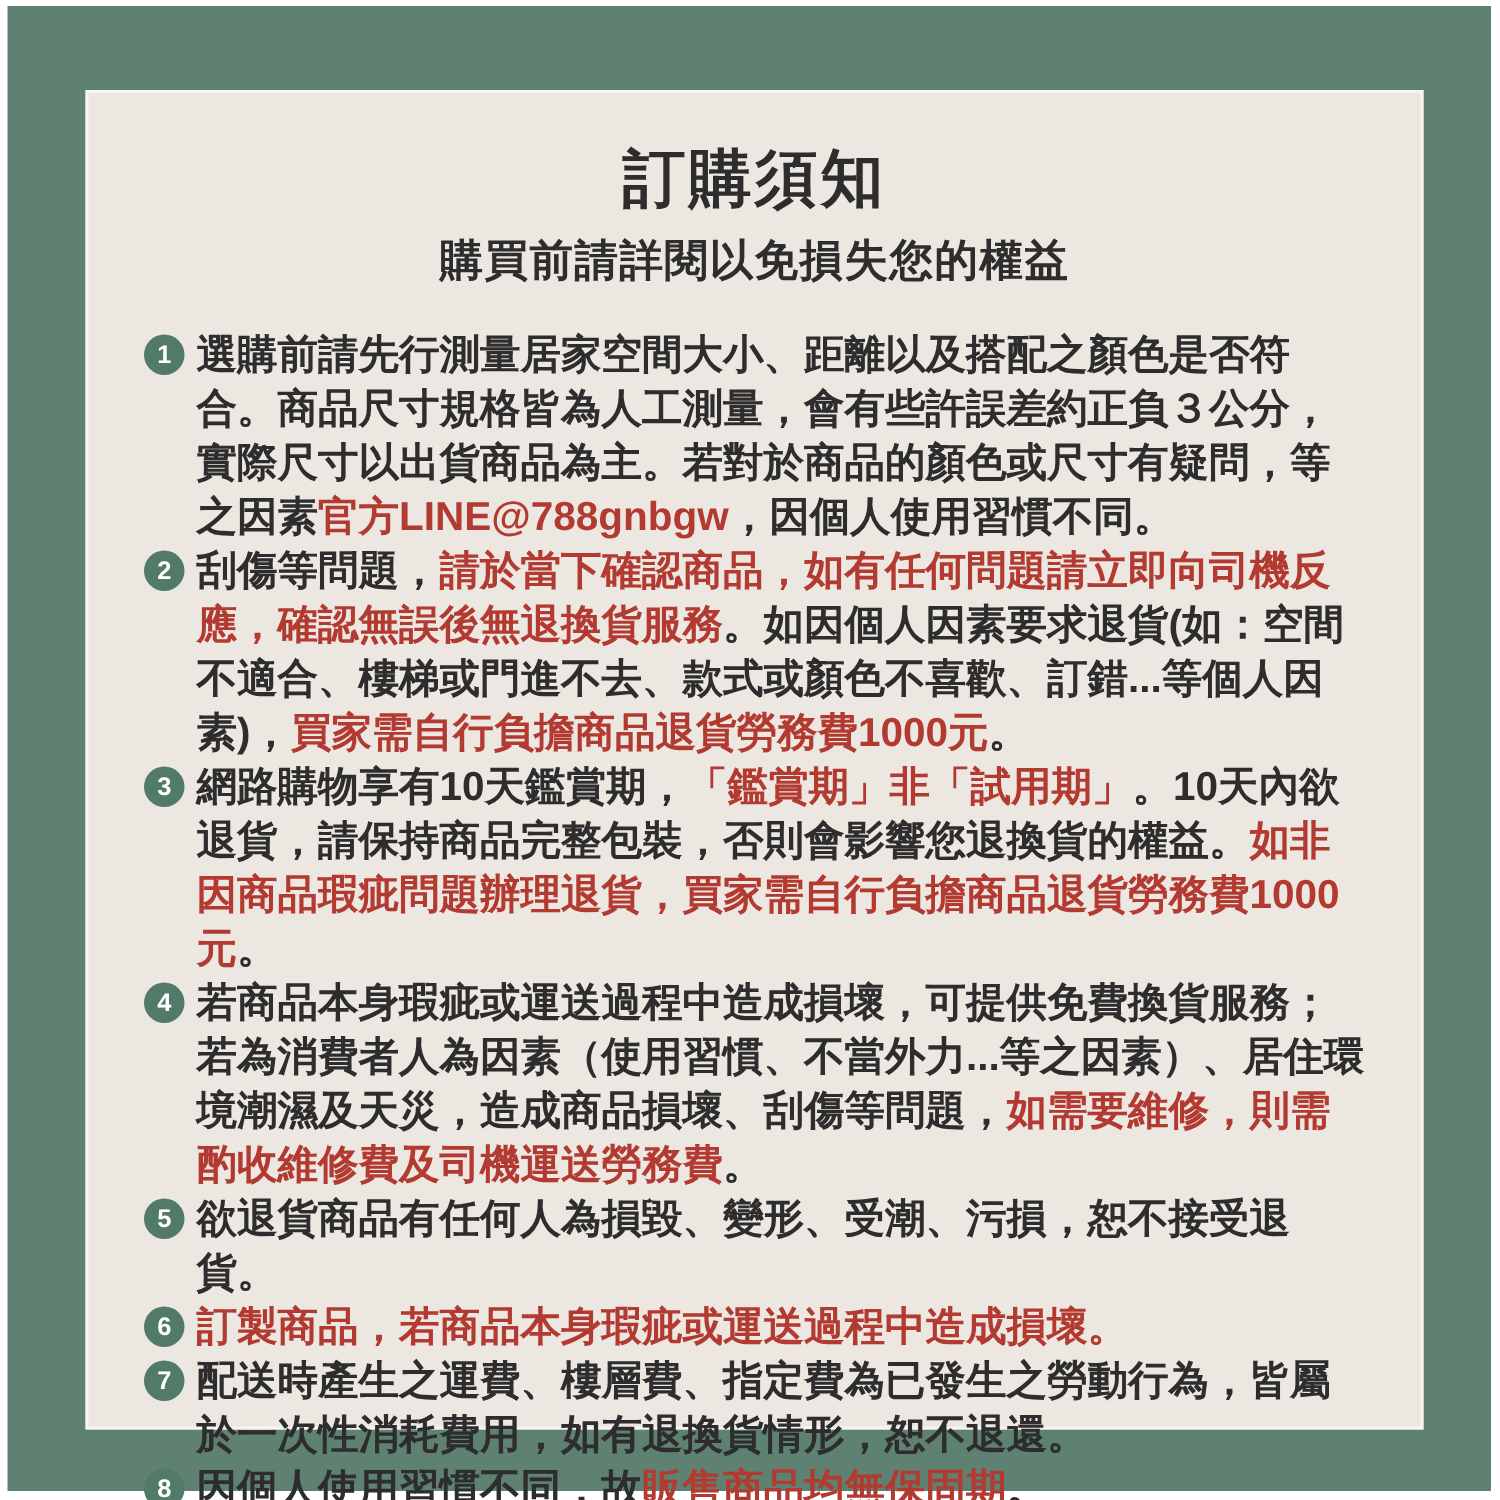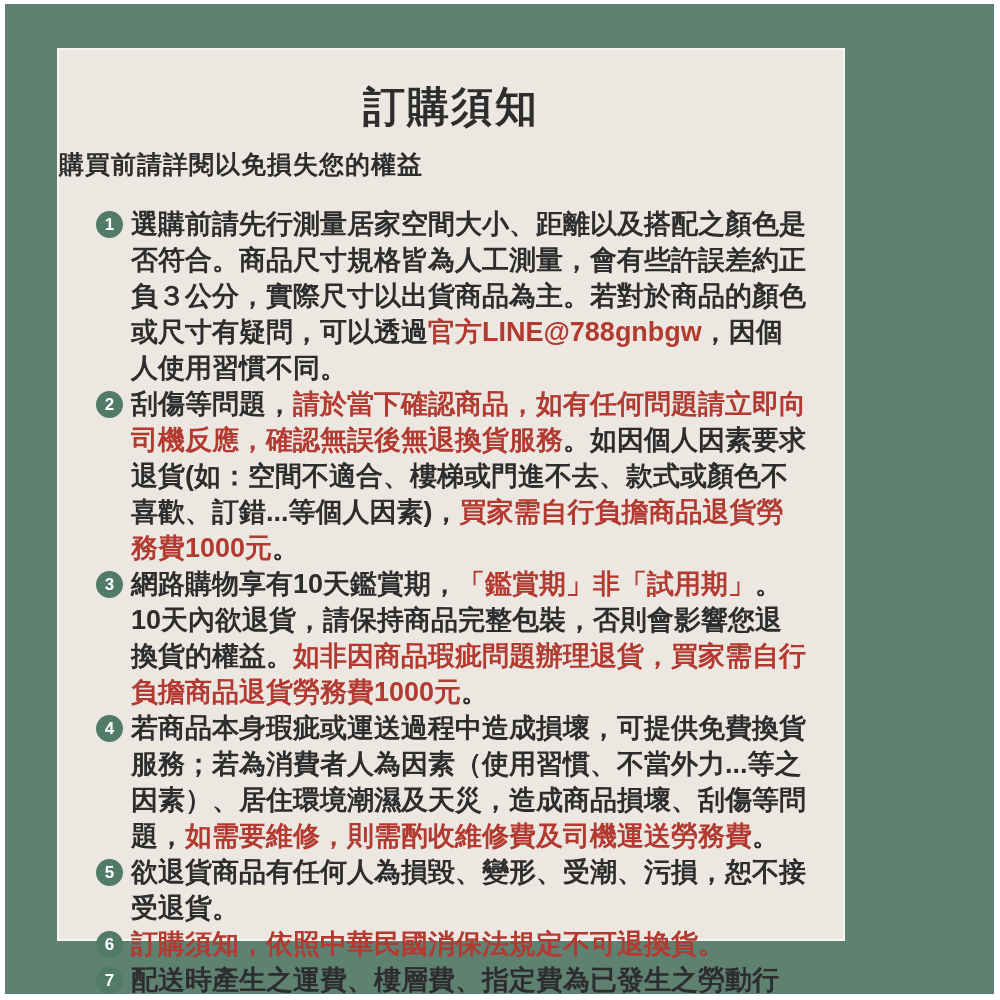--- a/index.html
+++ b/index.html
@@ -14,34 +14,34 @@
   body{
     width:1000px;height:1000px;position:relative;background:#ffffff;
     font-family:"Liberation Sans","DejaVu Sans",sans-serif;
     overflow:hidden;
   }
   .frame{
     position:absolute;left:5px;top:4px;right:6px;bottom:6px;
     background:var(--frame-green);
   }
   .panel{
-    position:absolute;left:52px;top:44px;width:788px;height:893px;
+    position:absolute;left:52px;top:56px;width:892px;height:893px;
     background:var(--panel-cream);
     border:2px solid var(--panel-edge);
     box-sizing:border-box;
   }
   .title{
     margin:31px 0 0 0;text-align:center;
     font-size:42px;line-height:52px;font-weight:800;
     letter-spacing:2px;color:var(--text-dark);
   }
   .subtitle{
-    margin:12px 0 0 0;text-align:left;
-    font-size:25px;line-height:38px;font-weight:800;
-    letter-spacing:1px;color:var(--text-dark);
+    margin:12px 0 0 0;text-align:center;
+    font-size:29px;line-height:38px;font-weight:800;
+    letter-spacing:1px;color:var(--text-dark);font-family:Liberation Mono, monospace;
   }
   .list{
     margin-top:23px;padding:0 34px 0 37px;
   }
   .notice{
     display:flex;align-items:flex-start;
   }
   .badge{
     flex:none;width:27px;height:27px;margin:5px 8px 0 0;
     border-radius:50%;background:var(--badge-green);
@@ -59,41 +59,41 @@
 </head>
 <body>
 
 <div class="frame">
   <div class="panel">
     <h1 class="title">訂購須知</h1>
     <h2 class="subtitle">購買前請詳閱以免損失您的權益</h2>
     <div class="list" id="notice-list">
         <div class="notice">
           <span class="badge">1</span>
-          <p class="ntext"><span>選購前請先行測量居家空間大小、距離以及搭配之顏色是否符合。商品尺寸規格皆為人工測量，會有些許誤差約正負３公分，實際尺寸以出貨商品為主。若對於商品的顏色或尺寸有疑問，可以透過</span><span class="red">官方LINE@788gnbgw</span><span>，因個人使用習慣不同。</span></p>
+          <p class="ntext"><span>選購前請先行測量居家空間大小、距離以及搭配之顏色是否符合。商品尺寸規格皆為人工測量，會有些許誤差約正負３公分，實際尺寸以出貨商品為主。若對於商品的顏色或尺寸有疑問，等之因素</span><span class="red">官方LINE@788gnbgw</span><span>，因個人使用習慣不同。</span></p>
         </div>
         <div class="notice">
           <span class="badge">2</span>
           <p class="ntext"><span>刮傷等問題，</span><span class="red">請於當下確認商品，如有任何問題請立即向司機反應，確認無誤後無退換貨服務</span><span>。如因個人因素要求退貨(如：空間不適合、樓梯或門進不去、款式或顏色不喜歡、訂錯...等個人因素)，</span><span class="red">買家需自行負擔商品退貨勞務費1000元</span><span>。</span></p>
         </div>
         <div class="notice">
           <span class="badge">3</span>
           <p class="ntext"><span>網路購物享有10天鑑賞期，</span><span class="red">「鑑賞期」非「試用期」</span><span>。10天內欲退貨，請保持商品完整包裝，否則會影響您退換貨的權益。</span><span class="red">如非因商品瑕疵問題辦理退貨，買家需自行負擔商品退貨勞務費1000元</span><span>。</span></p>
         </div>
         <div class="notice">
           <span class="badge">4</span>
           <p class="ntext"><span>若商品本身瑕疵或運送過程中造成損壞，可提供免費換貨服務；若為消費者人為因素（使用習慣、不當外力...等之因素）、居住環境潮濕及天災，造成商品損壞、刮傷等問題，</span><span class="red">如需要維修，則需酌收維修費及司機運送勞務費</span><span>。</span></p>
         </div>
         <div class="notice">
           <span class="badge">5</span>
           <p class="ntext"><span>欲退貨商品有任何人為損毀、變形、受潮、污損，恕不接受退貨。</span></p>
         </div>
         <div class="notice">
           <span class="badge">6</span>
-          <p class="ntext"><span class="red">訂購須知，依照中華民國消保法規定不可退換貨。</span></p>
+          <p class="ntext"><span class="red">訂製商品，若商品本身瑕疵或運送過程中造成損壞。</span></p>
         </div>
         <div class="notice">
           <span class="badge">7</span>
           <p class="ntext"><span>配送時產生之運費、樓層費、指定費為已發生之勞動行為，皆屬於一次性消耗費用，如有退換貨情形，恕不退還。</span></p>
         </div>
         <div class="notice">
           <span class="badge">8</span>
           <p class="ntext"><span>因個人使用習慣不同，故</span><span class="red">販售商品均無保固期</span><span>。</span></p>
         </div>
       </div>

